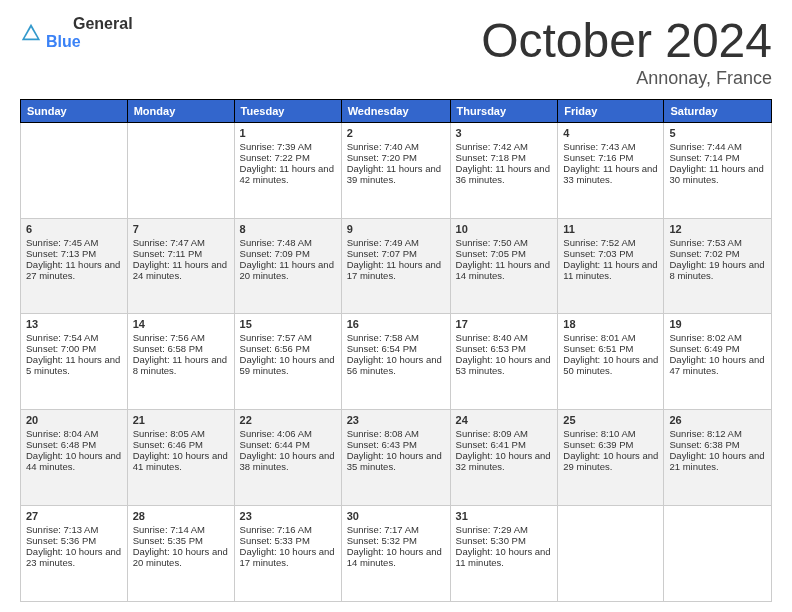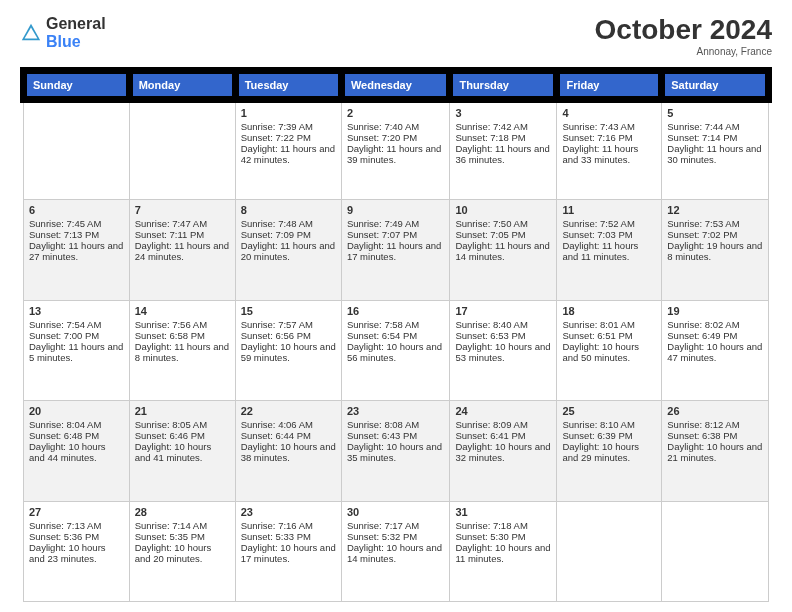--- a/index.html
+++ b/index.html
@@ -25,56 +25,57 @@
     }
     .logo {
       display: flex;
       align-items: center;
       gap: 4px;
     }
     .logo-text-general {
       font-size: 16px;
       font-weight: bold;
       color: #333;
+      margin-left: 27px;
     }
     .logo-text-blue {
       font-size: 16px;
       font-weight: bold;
       color: #3b82f6;
     }
     .logo-icon {
       width: 22px;
       height: 22px;
     }
     .title-block {
       text-align: right;
     }
     .month-title {
-      font-size: 28px;
-      font-weight: bold;
+      font-size: 48px;
+      font-weight: normal;
       color: #333;
       line-height: 1.1;
     }
     .location {
-      font-size: 10px;
+      font-size: 18px;
       color: #555;
     }
     table {
       width: 100%;
       border-collapse: collapse;
       flex: 1;
     }
     thead tr th {
       background-color: #3366cc;
       color: white;
       font-size: 11px;
       font-weight: bold;
       padding: 5px 6px;
       text-align: left;
-      border: 7px solid #000000;
+      border: 1px solid #000000;
     }
     tbody tr td {
       border: 1px solid #ccc;
       vertical-align: top;
       padding: 4px 5px;
       font-size: 9.5px;
       color: #333;
       width: 113px;
       height: 80px;
     }
@@ -165,19 +166,19 @@
           <td><span class="day-num">23</span><span>Sunrise: 8:08 AM</span><br><span>Sunset: 6:43 PM</span><br><span>Daylight: 10 hours and 35 minutes.</span></td>
           <td><span class="day-num">24</span><span>Sunrise: 8:09 AM</span><br><span>Sunset: 6:41 PM</span><br><span>Daylight: 10 hours and 32 minutes.</span></td>
           <td><span class="day-num">25</span><span>Sunrise: 8:10 AM</span><br><span>Sunset: 6:39 PM</span><br><span>Daylight: 10 hours and 29 minutes.</span></td>
           <td><span class="day-num">26</span><span>Sunrise: 8:12 AM</span><br><span>Sunset: 6:38 PM</span><br><span>Daylight: 10 hours and 21 minutes.</span></td>
         </tr>
         <tr>
           <td><span class="day-num">27</span><span>Sunrise: 7:13 AM</span><br><span>Sunset: 5:36 PM</span><br><span>Daylight: 10 hours and 23 minutes.</span></td>
           <td><span class="day-num">28</span><span>Sunrise: 7:14 AM</span><br><span>Sunset: 5:35 PM</span><br><span>Daylight: 10 hours and 20 minutes.</span></td>
           <td><span class="day-num">23</span><span>Sunrise: 7:16 AM</span><br><span>Sunset: 5:33 PM</span><br><span>Daylight: 10 hours and 17 minutes.</span></td>
           <td><span class="day-num">30</span><span>Sunrise: 7:17 AM</span><br><span>Sunset: 5:32 PM</span><br><span>Daylight: 10 hours and 14 minutes.</span></td>
-          <td><span class="day-num">31</span><span>Sunrise: 7:18 AM</span><br><span>Sunset: 5:30 PM</span><br><span>Daylight: 10 hours and 11 minutes.</span></td>
+          <td><span class="day-num">31</span><span>Sunrise: 7:29 AM</span><br><span>Sunset: 5:30 PM</span><br><span>Daylight: 10 hours and 11 minutes.</span></td>
           <td class="empty"></td>
           <td class="empty"></td>
         </tr>
       </tbody>
   </table>
 </div>
 
 </body></html>

